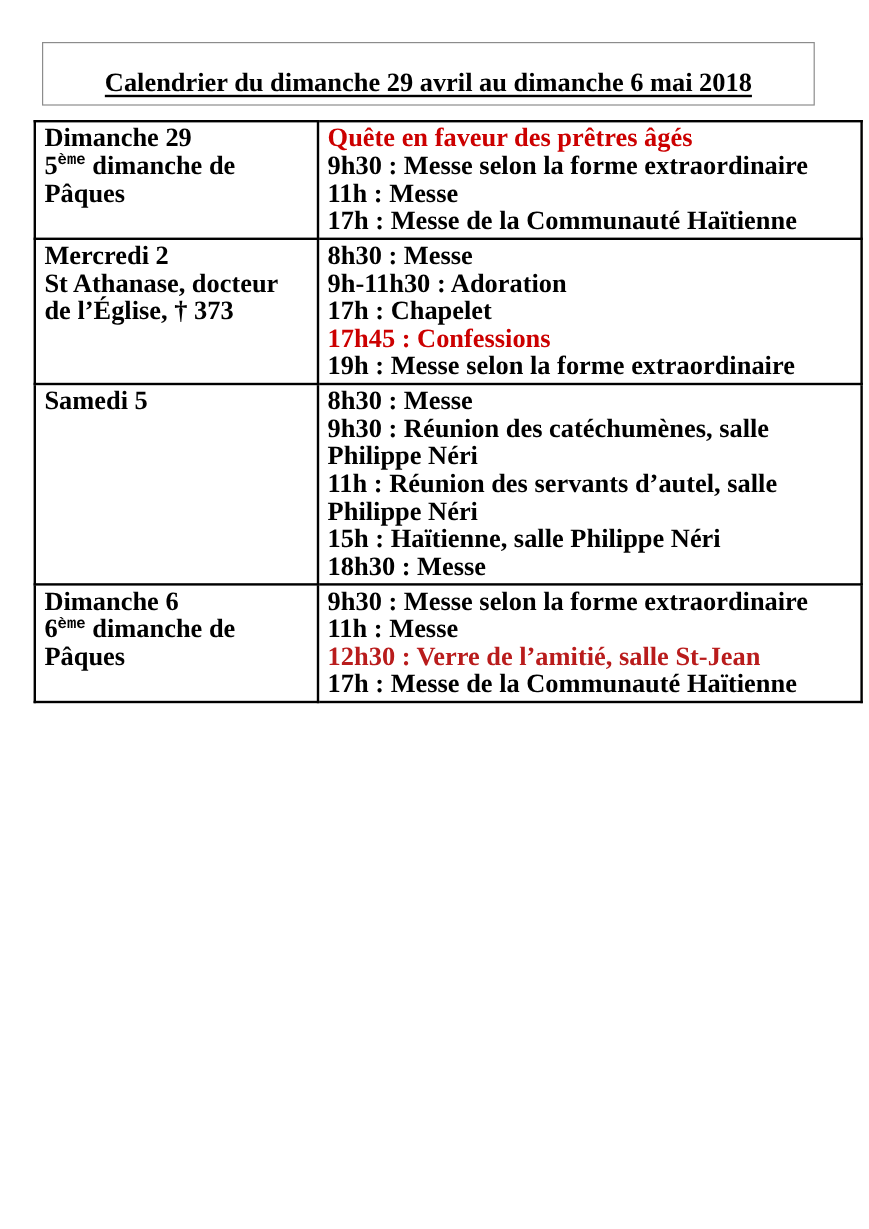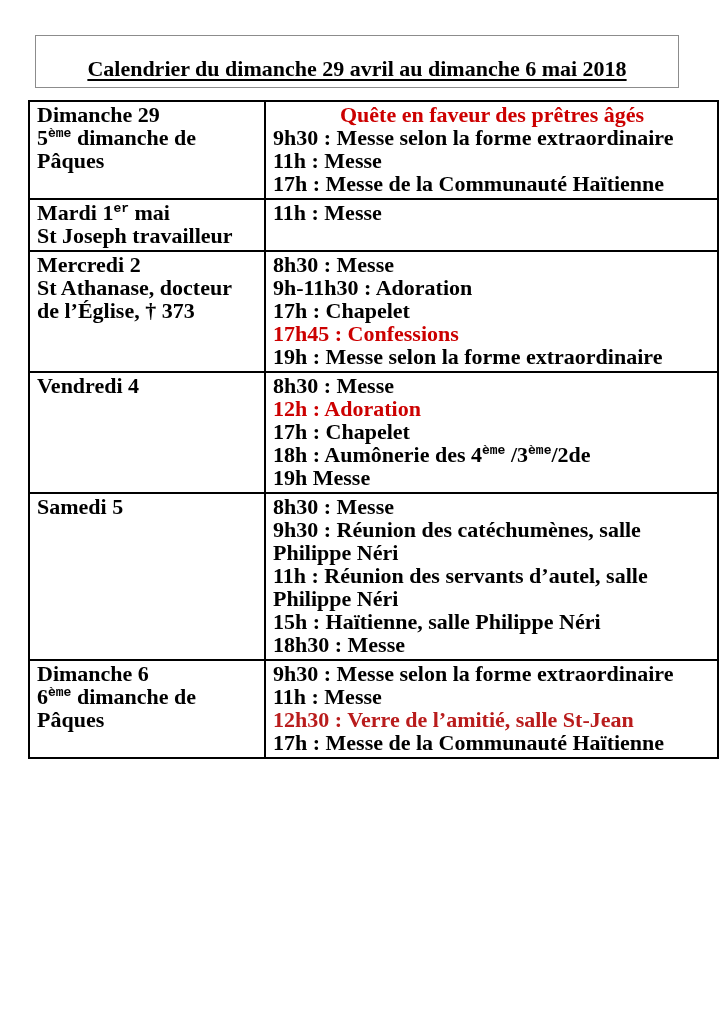--- a/index.html
+++ b/index.html
@@ -54,21 +54,21 @@
     border: 2px solid #000000;
     vertical-align: top;
     padding: 1px 6px 3px 7px;
     font-size: 22px;
     line-height: 23px;
   }
   td.day-cell { width: 221px; }
   td.events-cell { width: 438px; }
   .day-line { white-space: pre-wrap; }
   .event-line { }
-  .event-line.center { text-align: center; }
+  .event-line.center { text-align: left; }
   sup {
     font-size: 13px;
     line-height: 0;
     vertical-align: baseline;
     position: relative;
     top: -8px;
     font-family: Liberation Mono, monospace;
   }
 </style>
 </head>
@@ -90,51 +90,30 @@
           </td>
           <td class="events-cell">
             <div class="event-line center" style="color: rgb(204, 0, 0);">Quête en faveur des prêtres âgés</div>
             <div class="event-line">9h30 : Messe selon la forme extraordinaire</div>
             <div class="event-line">11h : Messe</div>
             <div class="event-line">17h : Messe de la Communauté Haïtienne</div>
           </td>
         </tr>
         <tr>
           <td class="day-cell">
-            <div class="day-line">Mardi 1<sup>er</sup> mai</div>
-            <div class="day-line">St Joseph travailleur</div>
-          </td>
-          <td class="events-cell">
-            <div class="event-line">11h : Messe</div>
-          </td>
-        </tr>
-        <tr>
-          <td class="day-cell">
             <div class="day-line">Mercredi 2</div>
             <div class="day-line">St Athanase, docteur</div>
             <div class="day-line">de l’Église, † 373</div>
           </td>
           <td class="events-cell">
             <div class="event-line">8h30 : Messe</div>
             <div class="event-line">9h-11h30 : Adoration</div>
             <div class="event-line">17h : Chapelet</div>
             <div class="event-line" style="color: rgb(204, 0, 0);">17h45 : Confessions</div>
             <div class="event-line">19h : Messe selon la forme extraordinaire</div>
-          </td>
-        </tr>
-        <tr>
-          <td class="day-cell">
-            <div class="day-line">Vendredi 4</div>
-          </td>
-          <td class="events-cell">
-            <div class="event-line">8h30 : Messe</div>
-            <div class="event-line" style="color: rgb(204, 0, 0);">12h : Adoration</div>
-            <div class="event-line">17h : Chapelet</div>
-            <div class="event-line">18h : Aumônerie des 4<sup>ème</sup> /3<sup>ème</sup>/2de</div>
-            <div class="event-line">19h Messe</div>
           </td>
         </tr>
         <tr>
           <td class="day-cell">
             <div class="day-line">Samedi 5</div>
           </td>
           <td class="events-cell">
             <div class="event-line">8h30 : Messe</div>
             <div class="event-line">9h30 : Réunion des catéchumènes, salle Philippe Néri</div>
             <div class="event-line">11h : Réunion des servants d’autel, salle Philippe Néri</div>

